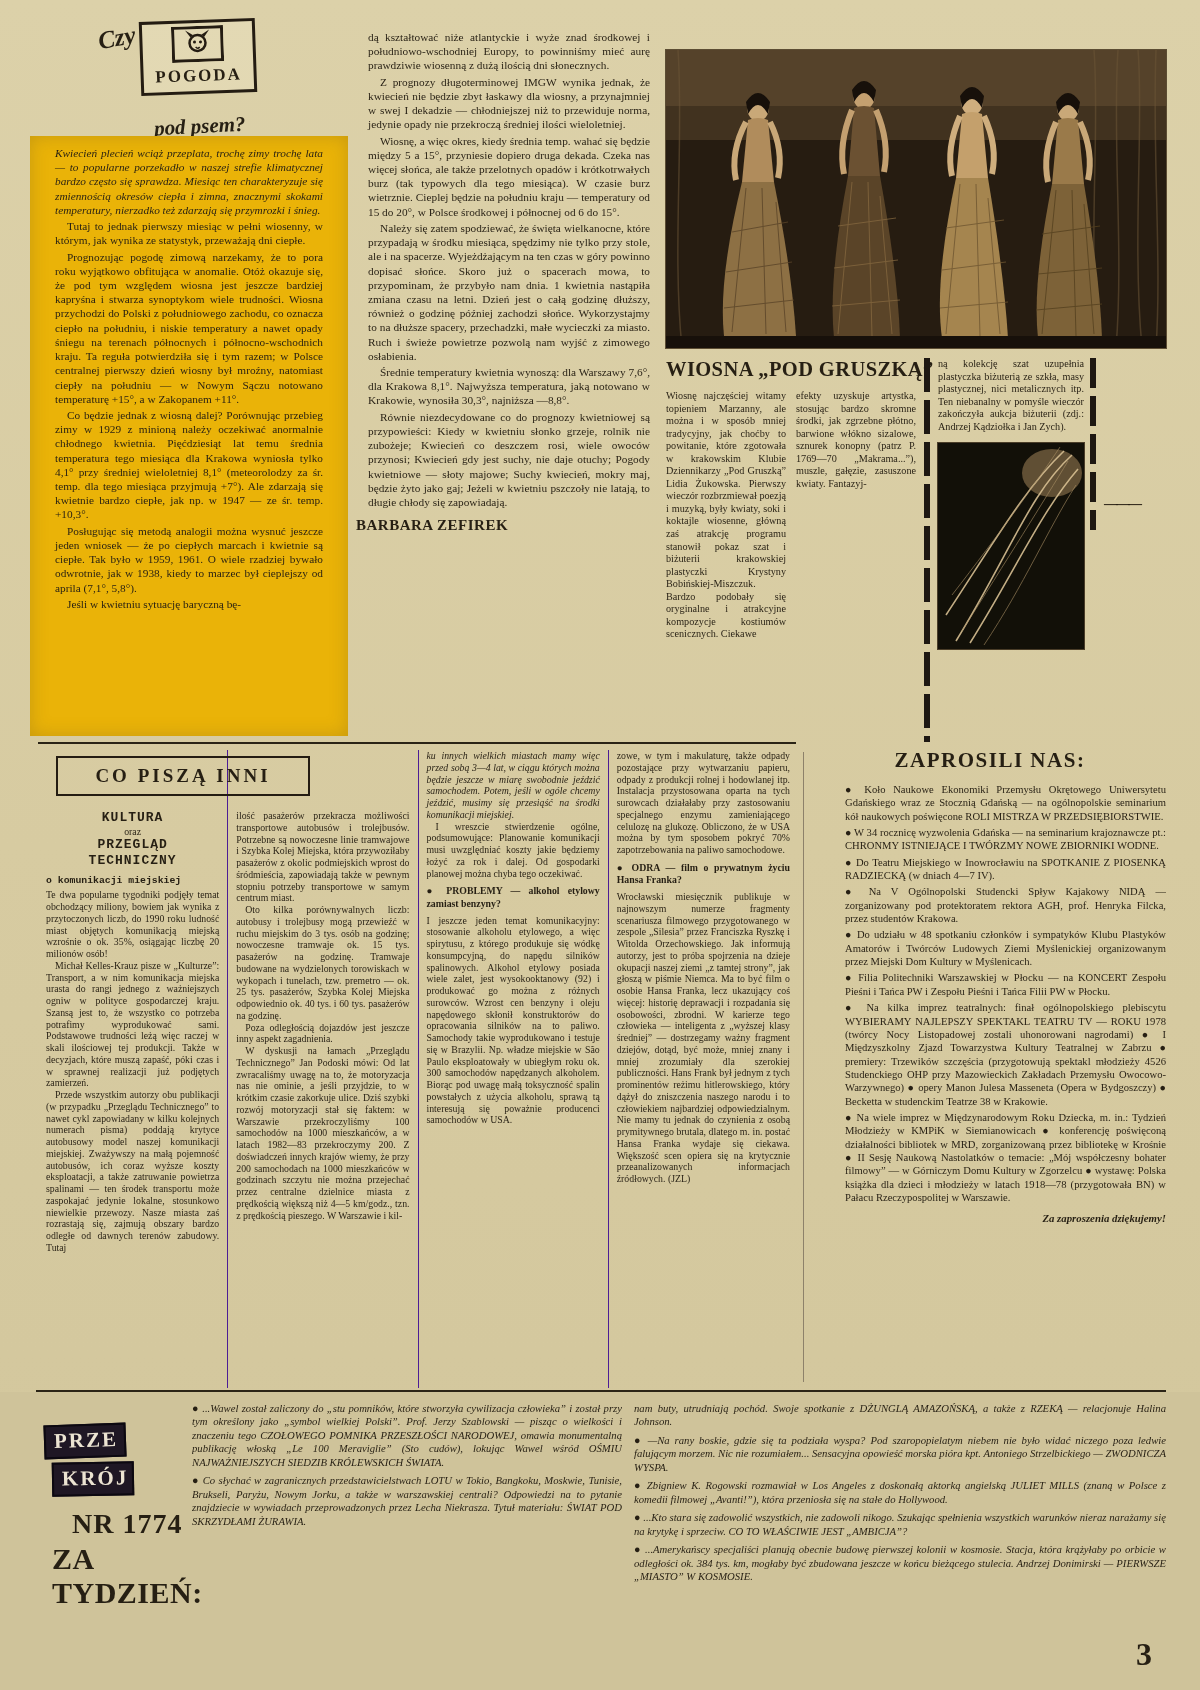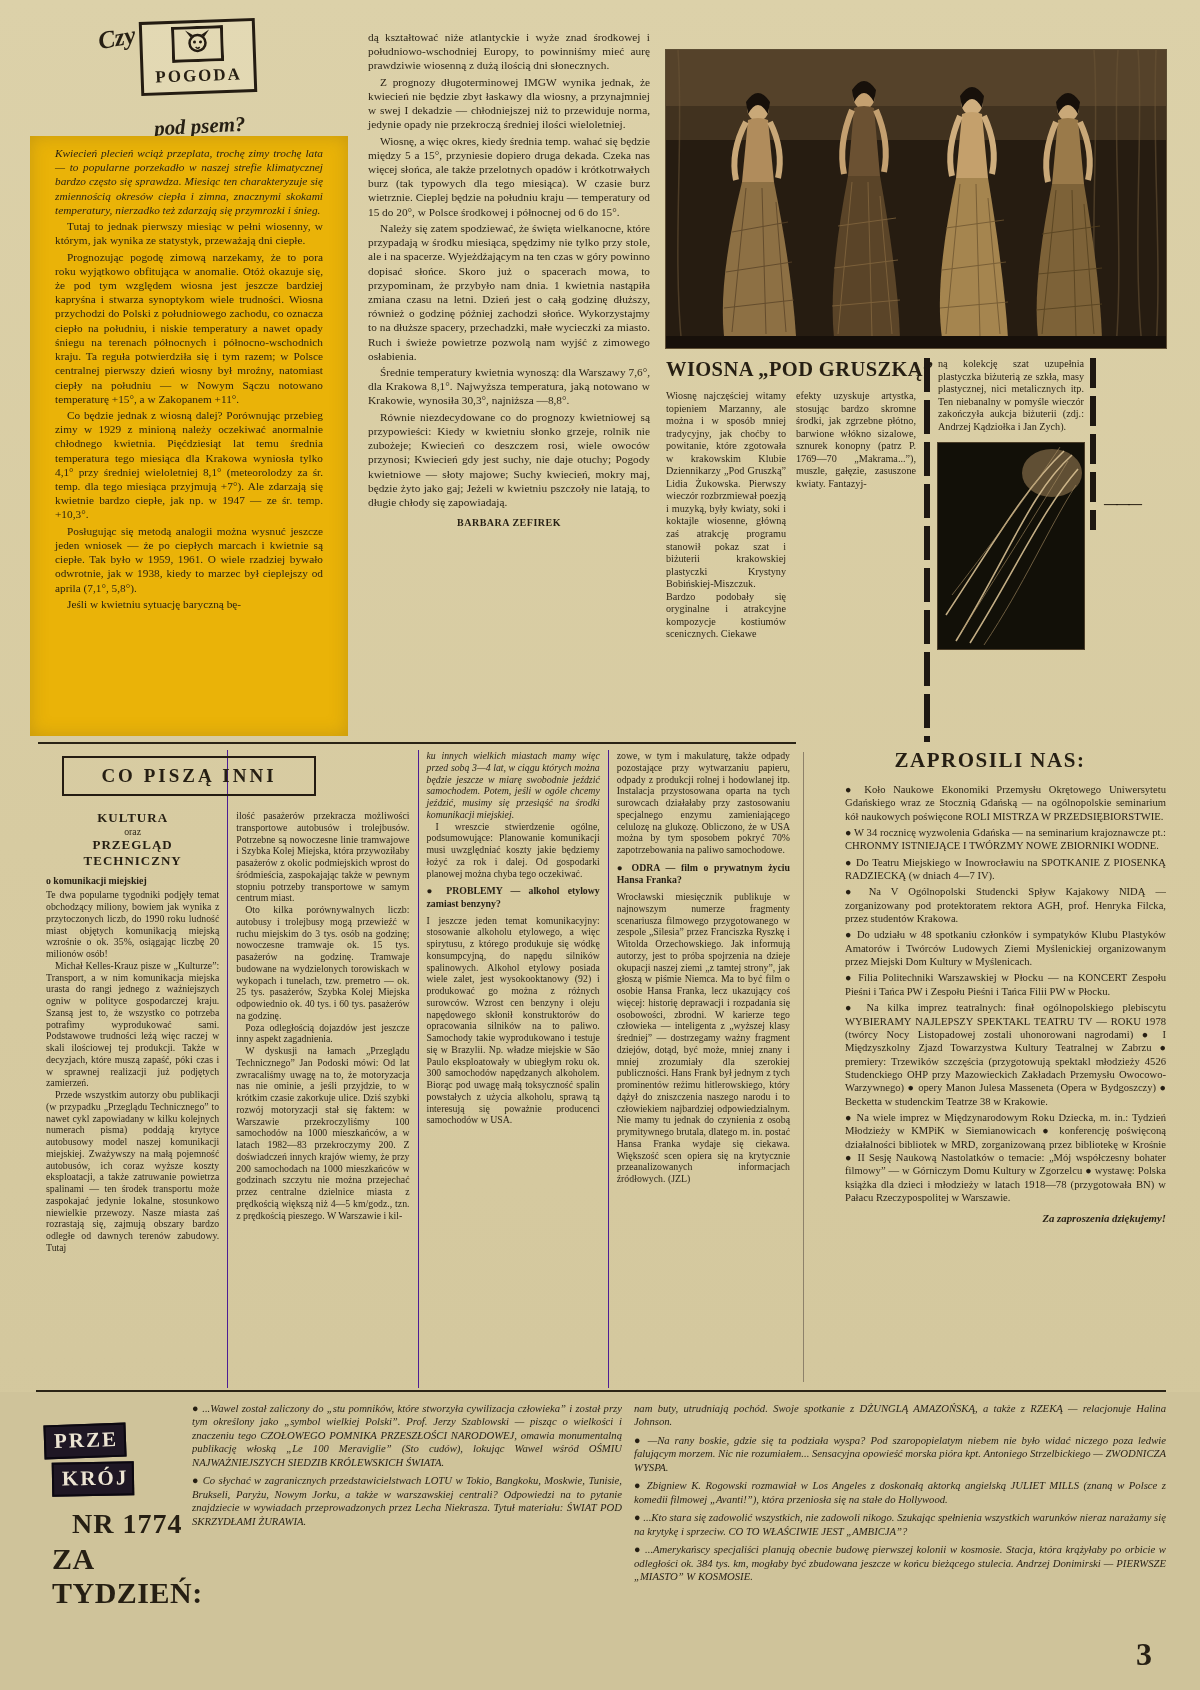--- a/index.html
+++ b/index.html
@@ -20,21 +20,21 @@
   .pogoda { font-weight:bold; font-size:17px; letter-spacing:2px; }
   .tagline { position:absolute; left:58px; top:100px; font-style:italic; font-size:21px; font-weight:bold; transform:rotate(-3deg); }
 
   
   .panel { left:30px; top:136px; width:318px; height:600px; background:#eab308; padding:10px 13px; box-shadow:inset 0 0 18px rgba(90,75,40,.25); }
   .wtext { font-size:11.3px; line-height:1.26; text-align:justify; }
   .wtext p { text-indent:12px; margin:0 12px 2px;font-family:Liberation Serif, serif; }
   .wtext p.noind { text-indent:0; }
   .wtext p.it { font-style:italic; }
   .col2w { left:356px; top:30px; width:306px; height:712px; overflow:hidden; }
-  .byline { text-align:center; font-weight:bold; font-size:10px; margin-top:8px; letter-spacing:.5px; }
+  .byline { text-align:left; font-weight:bold; font-size:15px; margin-top:8px; letter-spacing:.5px; }
 
   
   .photo1 { left:666px; top:50px; width:500px; height:298px; outline:1px solid #5c4d33; }
   .wiosna { left:666px; top:358px; width:500px; height:384px; display:flex; }
   .w-left { width:250px; }
   .wiosna-title { font-size:20.5px; font-weight:bold; white-space:nowrap; letter-spacing:.4px; margin:0 0 9px; }
   .w-cols { display:flex; gap:10px; }
   .w-colA,.w-colB { flex:1; font-size:10.2px; line-height:1.23; text-align:justify; }
   .vbar { width:6px; margin:0 8px; background:repeating-linear-gradient(180deg,#1e1812 0 34px, rgba(0,0,0,0) 34px 42px); }
   .vbar2 { width:6px; height:172px; margin:0 6px; background:repeating-linear-gradient(180deg,#1e1812 0 30px, rgba(0,0,0,0) 30px 38px); }
@@ -43,30 +43,30 @@
   .w-gut { flex:1; position:relative; }
   .ornament { position:absolute; left:2px; top:138px; font-weight:bold; font-size:14px; letter-spacing:-2px; }
 
   
   .rule1 { left:38px; top:742px; width:758px; height:2px; background:#2b2416; }
   .vline-mid { left:803px; top:752px; width:1px; height:630px; background:#8d816a; }
   .rule2 { left:36px; top:1390px; width:1130px; height:2px; background:#2b2416; }
 
   
   .copisza { left:38px; top:750px; width:760px; height:638px; }
-  .cp-header { position:absolute; left:24px; top:6px; width:254px; height:40px; border:2px solid #241c12; display:flex; align-items:center; justify-content:center; font-size:19px; font-weight:bold; letter-spacing:3px; }
+  .cp-header { position:absolute; left:18px; top:6px; width:254px; height:40px; border:2px solid #241c12; display:flex; align-items:center; justify-content:center; font-size:19px; font-weight:bold; letter-spacing:3px; }
   .cp-cols { display:flex; height:100%; }
   .cp-col { flex:1; padding:0 8px; font-size:9.8px; line-height:1.2; text-align:justify; overflow:hidden; }
   .cp-col + .cp-col { border-left:1px solid #4c1d95; }
   .cp-col.pad-top { padding-top:60px; }
   .cp-col p { text-indent:9px; margin:0; }
   .cp-col p.noind { text-indent:0; }
   .cp-col p.it { font-style:italic; }
   .cp-col p.ctr { text-align:center; text-indent:0; }
-  .cp-col p.bb { font-weight:bold; }
+  .cp-col p.bb { font-weight:bold;font-family:Liberation Mono, monospace; }
   .cp-col p.big { font-size:13px; letter-spacing:1px; }
   .cp-col p.mt { margin:6px 0 3px; text-indent:0; }
   .cp-col p.sub { text-indent:0; font-weight:bold; margin:6px 0 4px; line-height:1.3; }
 
   
   .zapro { left:814px; top:748px; width:352px; height:642px; overflow:hidden; }
   .zap-title { text-align:center; font-size:21px; font-weight:bold; letter-spacing:1.5px; margin-bottom:10px; }
   .zap { font-size:10.6px; line-height:1.26; text-align:justify;margin-left:31px; }
   .zap p { margin:0 0 3px; }
   .zap-closing { text-align:right; font-style:italic; font-weight:bold; font-size:10.8px; margin-top:8px; }
@@ -254,21 +254,21 @@
         <p class="ctr bb big">KULTURA</p>
         <p class="ctr">oraz</p>
         <p class="ctr bb big">PRZEGLĄD</p>
         <p class="ctr bb big">TECHNICZNY</p>
         <p class="bb mt">o komunikacji miejskiej</p>
         <p class="noind">Te dwa popularne tygodniki podjęły temat obchodzący miliony, bowiem jak wynika z przytoczonych liczb, do 1990 roku ludność miast objętych komunikacją miejską wzrośnie o ok. 35%, osiągając liczbę 20 milionów osób!</p>
         <p>Michał Kelles-Krauz pisze w „Kulturze”: Transport, a w nim komunikacja miejska urasta do rangi jednego z ważniejszych ogniw w polityce gospodarczej kraju. Szansą jest to, że wszystko co potrzeba potrafimy wyprodukować sami. Podstawowe trudności leżą więc raczej w skali ilościowej tej produkcji. Także w decyzjach, które muszą zapaść, póki czas i w sprawnej realizacji już podjętych zamierzeń.</p>
         <p>Przede wszystkim autorzy obu publikacji (w przypadku „Przeglądu Technicznego” to nawet cykl zapowiadany w kilku kolejnych numerach pisma) poddają krytyce autobusowy model naszej komunikacji miejskiej. Zważywszy na małą pojemność autobusów, ich coraz wyższe koszty eksploatacji, a także zatruwanie powietrza spalinami — ten środek transportu może zaspokajać jedynie lokalne, stosunkowo niewielkie przewozy. Nasze miasta zaś rozrastają się, zajmują obszary bardzo odległe od dawnych terenów zabudowy. Tutaj</p>
       </div>
     <div class="cp-col pad-top">
-        <p class="noind">ilość pasażerów przekracza możliwości transportowe autobusów i trolejbusów. Potrzebne są nowoczesne linie tramwajowe i Szybka Kolej Miejska, która przywoziłaby pasażerów z okolic podmiejskich wprost do śródmieścia, zaspokajając także w pewnym stopniu potrzeby transportowe w samym centrum miast.</p>
+        <p class="noind">ilość pasażerów przekracza możliwości transportowe autobusów i trolejbusów. Potrzebne są nowoczesne linie tramwajowe i Szybka Kolej Miejska, która przywoziłaby pasażerów z okolic podmiejskich wprost do śródmieścia, zapowiadają także w pewnym stopniu potrzeby transportowe w samym centrum miast.</p>
         <p>Oto kilka porównywalnych liczb: autobusy i trolejbusy mogą przewieźć w ruchu miejskim do 3 tys. osób na godzinę; nowoczesne tramwaje ok. 15 tys. pasażerów na godzinę. Tramwaje budowane na wydzielonych torowiskach w wykopach i tunelach, tzw. premetro — ok. 25 tys. pasażerów, Szybka Kolej Miejska odpowiednio ok. 40 tys. i 60 tys. pasażerów na godzinę.</p>
         <p>Poza odległością dojazdów jest jeszcze inny aspekt zagadnienia.</p>
         <p>W dyskusji na łamach „Przeglądu Technicznego” Jan Podoski mówi: Od lat zwracaliśmy uwagę na to, że motoryzacja nas nie ominie, a jeśli przyjdzie, to w krótkim czasie zakorkuje ulice. Dziś szybki rozwój motoryzacji stał się faktem: w Warszawie przekroczyliśmy 100 samochodów na 1000 mieszkańców, a w latach 1982—83 przekroczymy 200. Z doświadczeń innych krajów wiemy, że przy 200 samochodach na 1000 mieszkańców w godzinach szczytu nie można przejechać przez centralne dzielnice miasta z prędkością większą niż 4—5 km/godz., tzn. z prędkością pieszego. W Warszawie i kil-</p>
       </div>
     <div class="cp-col">
         <p class="it noind">ku innych wielkich miastach mamy więc przed sobą 3—4 lat, w ciągu których można będzie jeszcze w miarę swobodnie jeździć samochodem. Potem, jeśli w ogóle chcemy jeździć, musimy się przesiąść na środki komunikacji miejskiej.</p>
         <p>I wreszcie stwierdzenie ogólne, podsumowujące: Planowanie komunikacji musi uwzględniać koszty jakie będziemy łożyć za rok i dalej. Od gospodarki planowej można chyba tego oczekiwać.</p>
         <p class="sub">● PROBLEMY — alkohol etylowy zamiast benzyny?</p>
         <p class="noind">I jeszcze jeden temat komunikacyjny: stosowanie alkoholu etylowego, a więc spirytusu, z którego produkuje się wódkę konsumpcyjną, do napędu silników spalinowych. Alkohol etylowy posiada wiele zalet, jest wysokooktanowy (92) i produkować go można z różnych surowców. Wzrost cen benzyny i oleju napędowego skłonił konstruktorów do opracowania silników na to paliwo. Samochody takie wyprodukowano i testuje się w Brazylii. Np. władze miejskie w São Paulo eksploatowały w ubiegłym roku ok. 300 samochodów napędzanych alkoholem. Biorąc pod uwagę małą toksyczność spalin powstałych z użycia alkoholu, sprawą tą interesują się poważnie producenci samochodów w USA.</p>
       </div>

